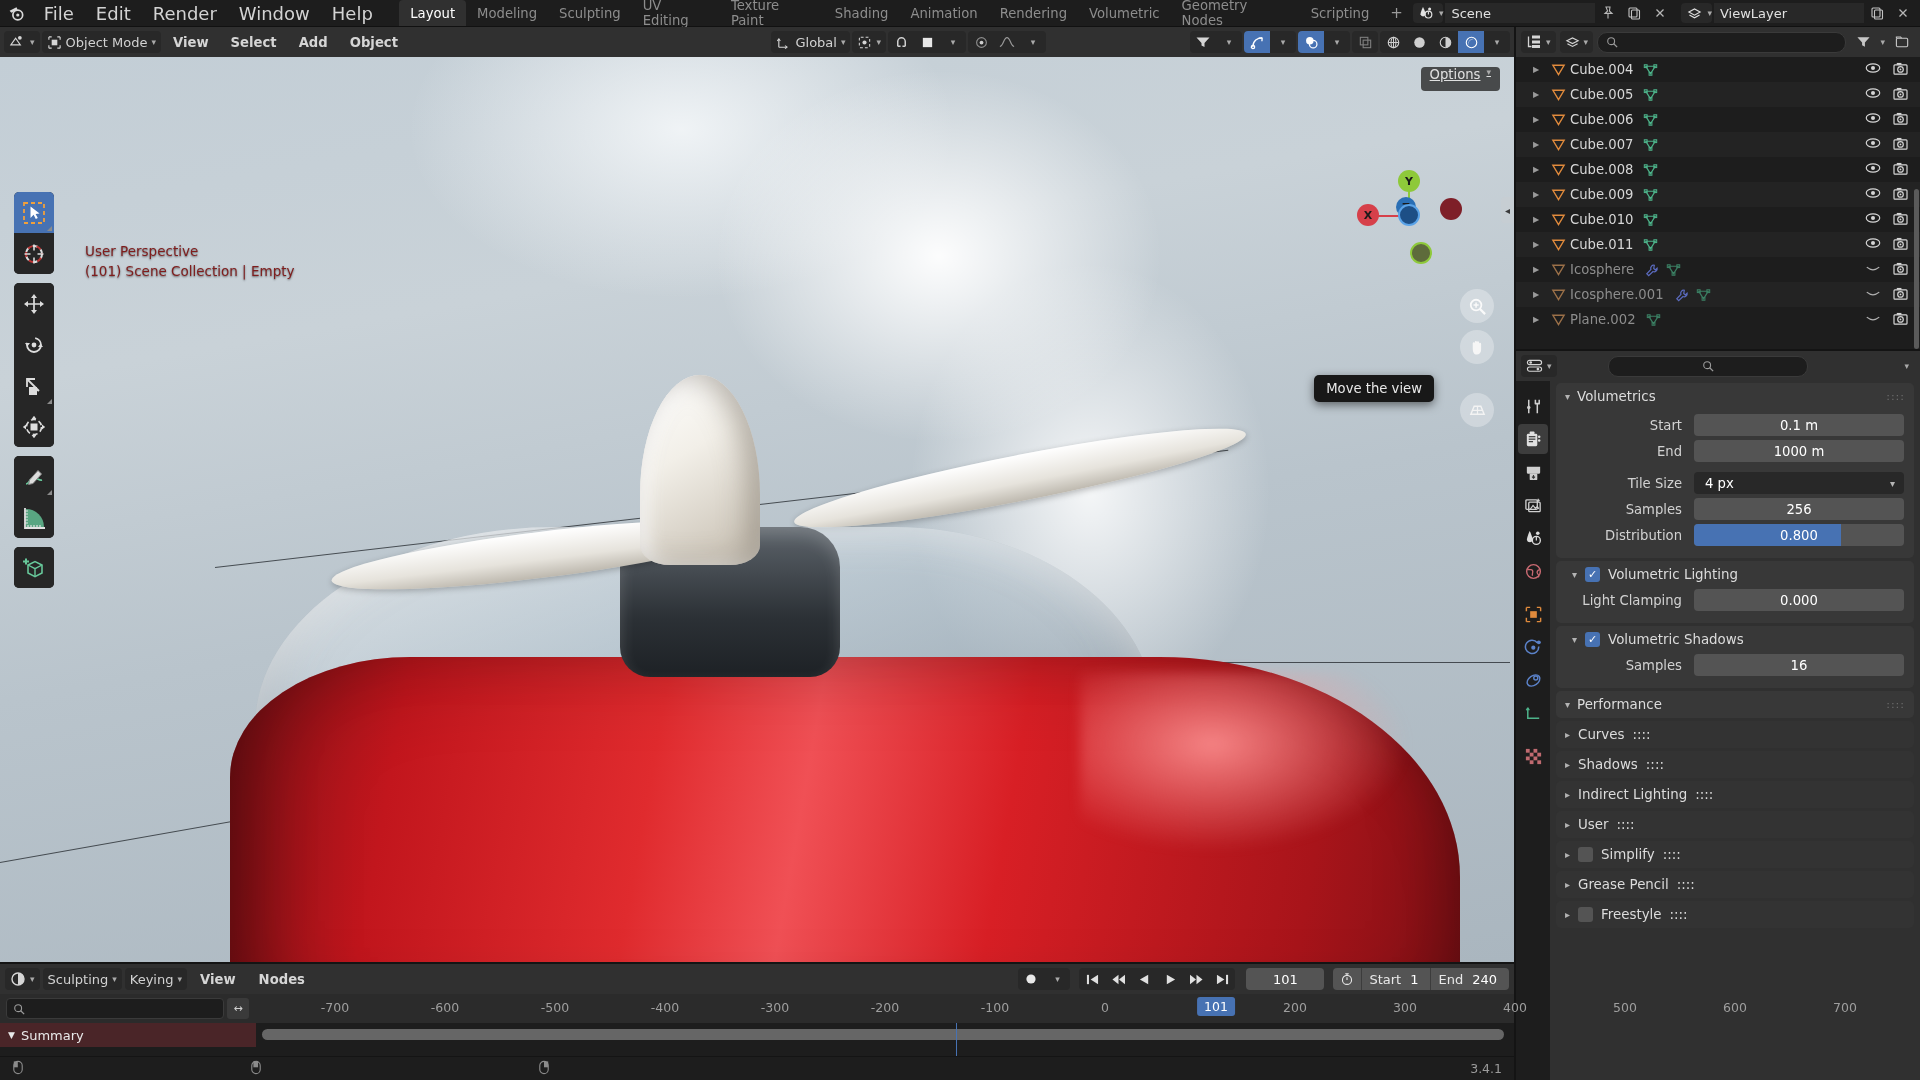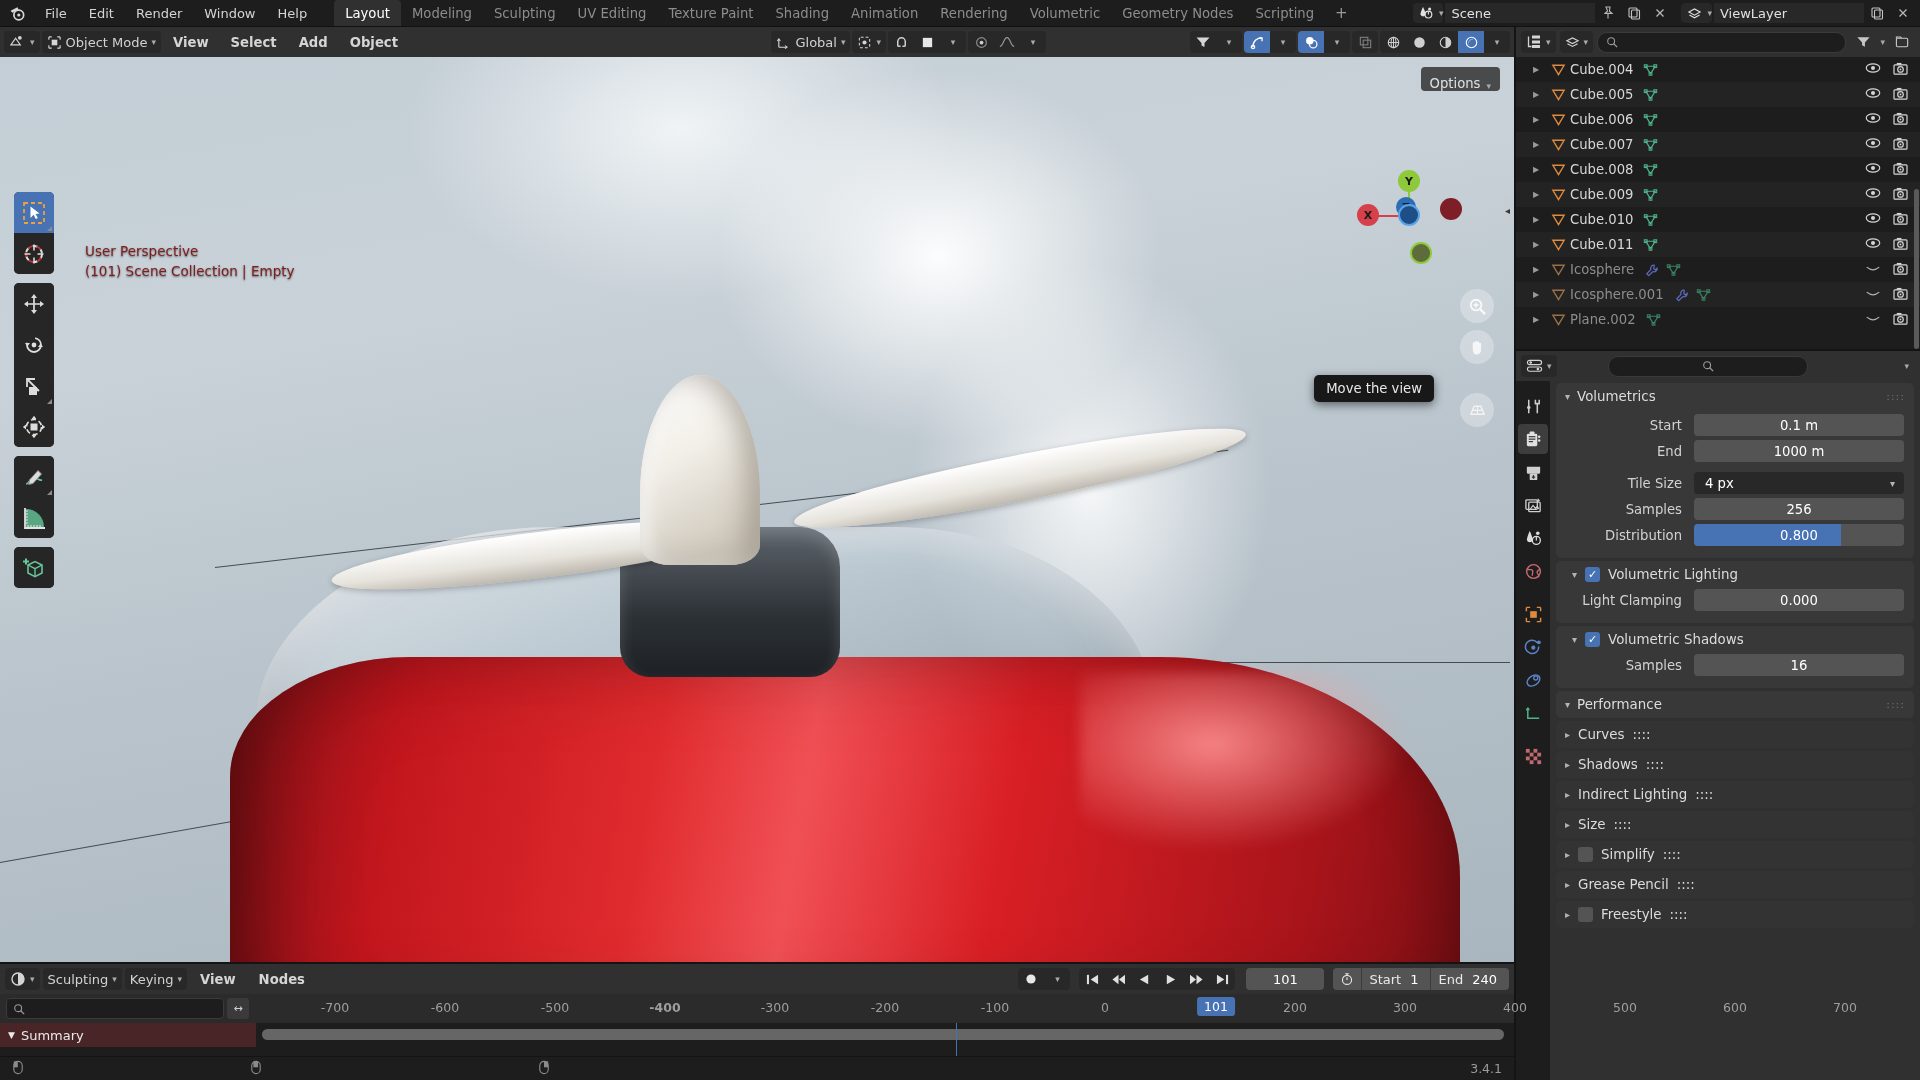--- a/index.html
+++ b/index.html
@@ -13,21 +13,21 @@
   .titlebar .tlogo { margin-left:9px; margin-right:9px; display:flex; }
   .titlebar .ttext { font-size:13.5px; color:#1c1c1c; letter-spacing:.1px; }
   .winbtns { position:absolute; right:0; top:0; height:29px; display:flex; }
   .winbtn { width:56px; height:29px; display:flex; align-items:center; justify-content:center;
      color:#2b2b2b; font-size:13px; }
 
   
   .topbar { height:27px; background:#1d1d1d; display:flex; align-items:stretch; flex:0 0 27px;
      border-bottom:1px solid #111; }
   .tb-logo { width:34px; display:flex; align-items:center; justify-content:center; }
-  .menuitem { padding:0 11px; display:flex; align-items:center; font-size:13px; color:#d3d3d3; }
+  .menuitem { padding:0 11px; display:flex; align-items:center; font-size:18px; color:#d3d3d3; }
   .wsgap { width:16px; }
   .wstab { padding:0 11px; display:flex; align-items:center; font-size:13.2px; color:#8d8d8d; }
   .wstab.active { background:#303030; color:#ffffff; border-radius:4px 4px 0 0; }
   .wsplus { padding:0 10px; display:flex; align-items:center; color:#9a9a9a; font-size:15px; }
   .tb-right { margin-left:auto; display:flex; align-items:center; padding-right:4px; gap:0px; }
   .scenebox { display:flex; align-items:center; background:#282828; border-radius:4px; height:20px; margin-right:2px;}
   .iconbtn { width:26px; height:20px; display:flex; align-items:center; justify-content:center; color:#c0c0c0;}
   .scenename { background:#282828; height:20px; display:flex; align-items:center; padding:0 10px 0 6px;
      font-size:13px; color:#e0e0e0; min-width:150px; }
   .tbsep { width:8px; }
@@ -76,21 +76,21 @@
      border-radius:60px 60px 30px 30px / 120px 120px 20px 20px;
      box-shadow: inset -12px 0 28px rgba(120,112,100,.5), inset 8px 0 18px rgba(255,255,255,.9); }
   .blade { position:absolute; background:linear-gradient(180deg,#ffffff,#e6e3dc 60%,#bdb8ae);
      border-radius:50%; box-shadow:0 2px 6px rgba(0,0,0,.25); }
   .blade.b1 { left:330px; top:475px; width:420px; height:46px; transform:rotate(-7deg); }
   .blade.b2 { left:790px; top:398px; width:460px; height:46px; transform:rotate(-11deg); }
   .wire { position:absolute; height:1px; background:rgba(40,45,50,.8); }
   .vpoverlay-txt { position:absolute; left:85px; top:138px; font-size:13.5px; color:#7f1d1d;
      text-shadow:0 1px 2px rgba(0,0,0,.55); line-height:1.45;margin-top:47px; }
   .options-btn { position:absolute; right:14px; top:10px; height:24px; background:#282828cc; border-radius:4px;
-     display:flex; align-items:flex-end; padding:0 9px; gap:6px; font-size:13.2px; color:#e0e0e0; }
+     display:flex; align-items:flex-start; padding:0 9px; gap:6px; font-size:13.2px; color:#e0e0e0;text-decoration:underline; }
 
   
   .gizmo { position:absolute; right:62px; top:115px; width:86px; height:86px; }
   .gz-ball { position:absolute; width:22px; height:22px; border-radius:50%; display:flex;
      align-items:center; justify-content:center; font-size:11px; font-weight:bold; color:#1a1a1a; }
   .gz-line { position:absolute; height:2px; transform-origin:left center; }
   .vp-tools { position:absolute; right:20px; top:232px; display:flex; flex-direction:column; gap:7px; }
   .vp-tool { width:34px; height:34px; border-radius:50%; background:rgba(255,255,255,.30);
      display:flex; align-items:center; justify-content:center; color:#f3f3f3; }
   .tooltip { position:absolute; right:80px; top:318px; background:#181818; color:#e8e8e8;
@@ -652,21 +652,21 @@
                 <circle cx="6" cy="6" r="4" fill="none" stroke="#9a9a9a" stroke-width="1.3"></circle>
                 <path d="M9 9 L13 13" stroke="#9a9a9a" stroke-width="1.5"></path>
               </svg>
             <span></span>
           </div>
           <span style="width:22px;height:21px;background:#3a3a3a;border-radius:3px;display:flex;align-items:center;justify-content:center;margin-left:3px;color:#cfcfcf;font-size:11px;">↔</span>
           <div class="ticks">
             <span class="tick" style="left:75px;">-700</span>
             <span class="tick" style="left:185px;">-600</span>
             <span class="tick" style="left:295px;">-500</span>
-            <span class="tick" style="left:405px;font-weight:bold;">-400</span>
+            <span class="tick" style="left:405px;">-400</span>
             <span class="tick" style="left:515px;">-300</span>
             <span class="tick" style="left:625px;">-200</span>
             <span class="tick" style="left:735px;">-100</span>
             <span class="tick" style="left:845px;">0</span>
             <span class="tick" style="left:1035px;">200</span>
             <span class="tick" style="left:1145px;">300</span>
             <span class="tick" style="left:1255px;">400</span>
             <span class="tick" style="left:1365px;">500</span>
             <span class="tick" style="left:1475px;">600</span>
             <span class="tick" style="left:1585px;">700</span>
@@ -1281,21 +1281,21 @@
             <div class="panel flat">
               <div class="collapsed">
                 <span class="chev">▸</span>
                 <span>Indirect Lighting</span>
                 <span class="dots">::::</span>
               </div>
             </div>
             <div class="panel flat">
               <div class="collapsed">
                 <span class="chev">▸</span>
-                <span>Size</span>
+                <span>User</span>
                 <span class="dots">::::</span>
               </div>
             </div>
             <div class="panel flat">
               <div class="collapsed">
                 <span class="chev">▸</span>
                 <span class="cbx off"></span>
                 <span>Simplify</span>
                 <span class="dots">::::</span>
               </div>

